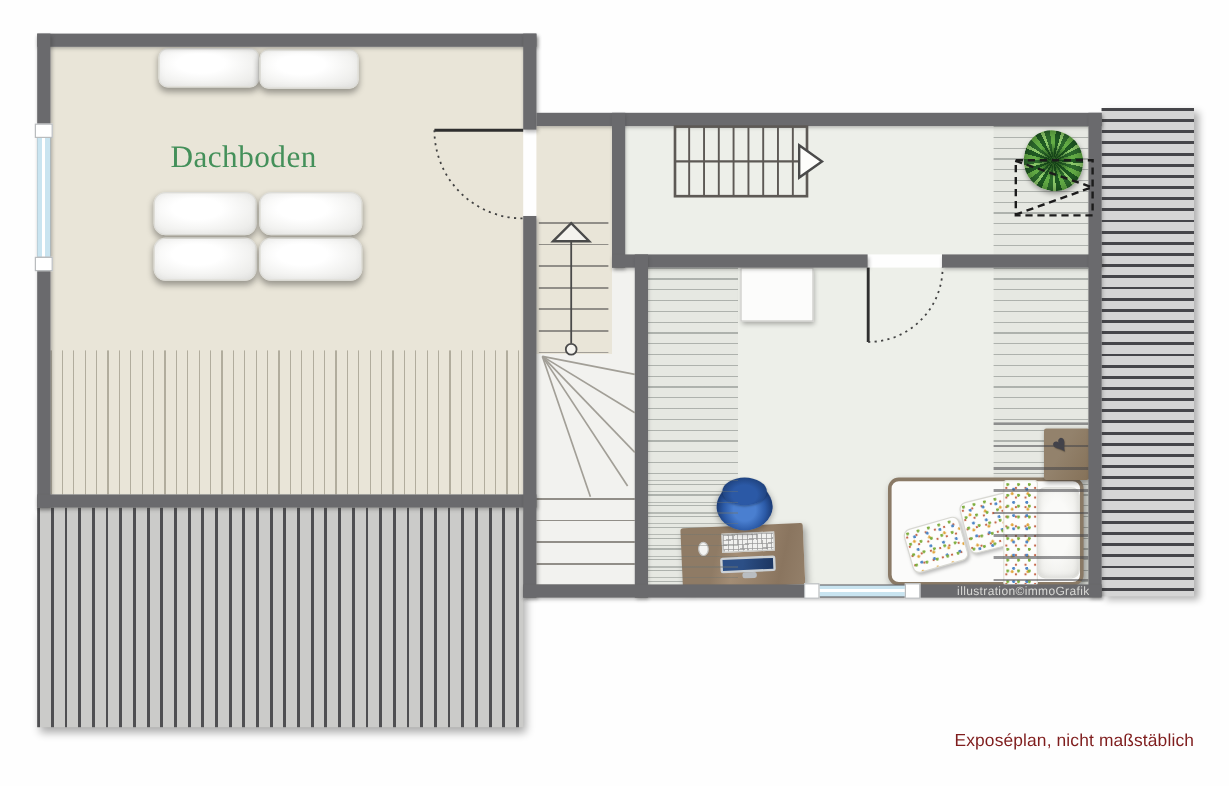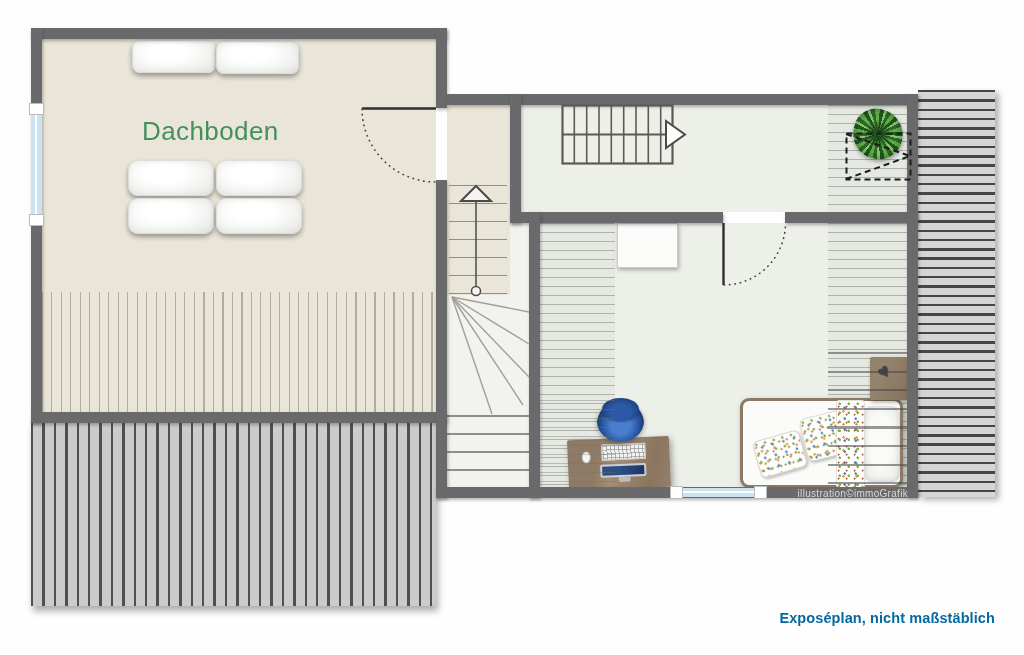--- a/index.html
+++ b/index.html
@@ -77,21 +77,21 @@
                     repeating-conic-gradient(from 8deg,#2d6b2d 0deg 11deg,#64ae46 11deg 22deg,#1f5a23 22deg 33deg,#8cc96a 33deg 40deg);
          box-shadow:inset 0 0 9px rgba(0,0,0,.4),1px 2px 4px rgba(0,0,0,.35);}
 
   
   .overlay-dark{background-image:repeating-linear-gradient(180deg,rgba(68,68,72,.55) 0 2.2px,transparent 2.2px 18.6px);pointer-events:none;}
   .overlay-light{background-image:repeating-linear-gradient(180deg,rgba(110,116,112,.4) 0 1px,transparent 1px 9px);pointer-events:none;}
 
   
   .room-label{position:absolute;color:#44905a;font-size:26px;letter-spacing:.4px;white-space:nowrap;}
   .watermark{position:absolute;color:#d9d9d6;font-size:10px;letter-spacing:.3px;white-space:nowrap;}
-  .footnote{position:absolute;color:#0369a1;font-size:14.5px;font-weight:700;letter-spacing:.1px;white-space:nowrap;}
+  .footnote{position:absolute;color:#7f1d1d;font-size:14.5px;font-weight:400;letter-spacing:.1px;white-space:nowrap;}
 
   svg.lines{position:absolute;left:0;top:0;pointer-events:none;}
 </style>
 </head>
 <body>
 
 <div class="canvas">
 
   <div class="abs floor-attic" style="left:42px;top:39px;width:394px;height:373px;"></div>
   <div class="abs hatch-attic" style="left:42px;top:292px;width:394px;height:120px;"></div>
@@ -211,17 +211,17 @@
       <path d="M 723.5 285 A 62 62 0 0 0 785.5 223" stroke="#424242" stroke-width="1.5" fill="none" stroke-dasharray="1.8 3.6"></path>
     </g>
 
     <g stroke="#1c1c1c" stroke-width="2" fill="none" stroke-dasharray="6 4">
       <rect x="846.5" y="133.5" width="64" height="46"></rect>
       <line x1="846" y1="179" x2="910" y2="156"></line>
       <line x1="846" y1="134" x2="910" y2="156"></line>
     </g>
   </svg>
 
-  <div class="room-label" style="left:142px;top:116px;">Dachboden</div>
+  <div class="room-label" style="left:142px;top:116px;font-family:Liberation Serif, serif;">Dachboden</div>
   <div class="watermark" style="right:116px;top:488px;">illustration©immoGrafik</div>
   <div class="footnote" style="right:29px;top:610px;">Exposéplan, nicht maßstäblich</div>
 
 </div>
 
 </body></html>

